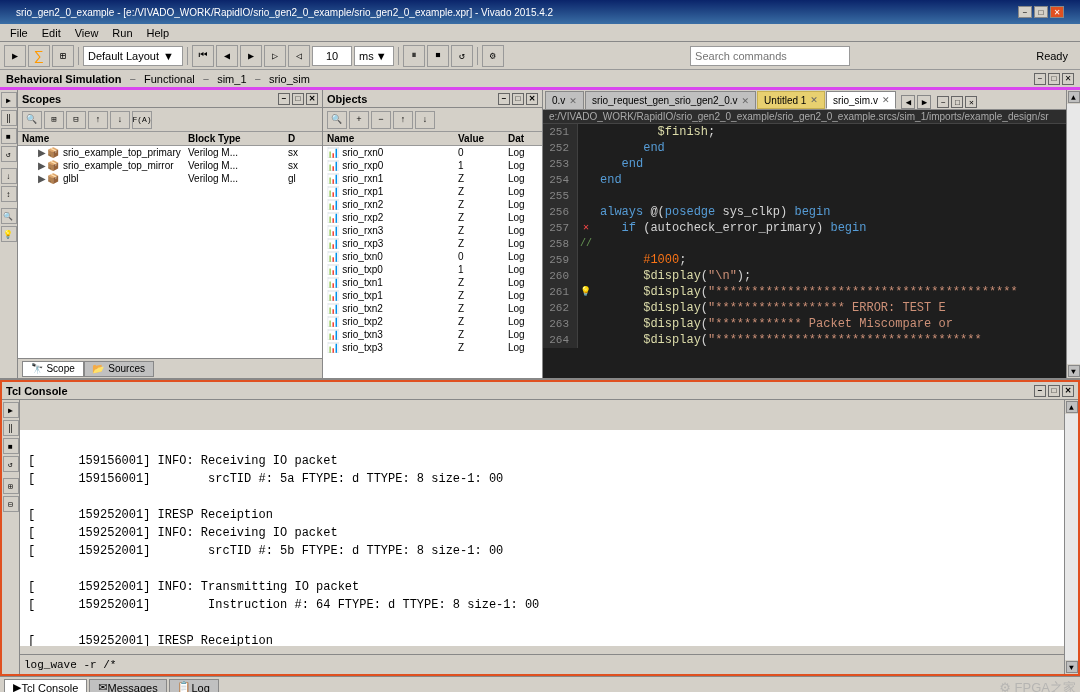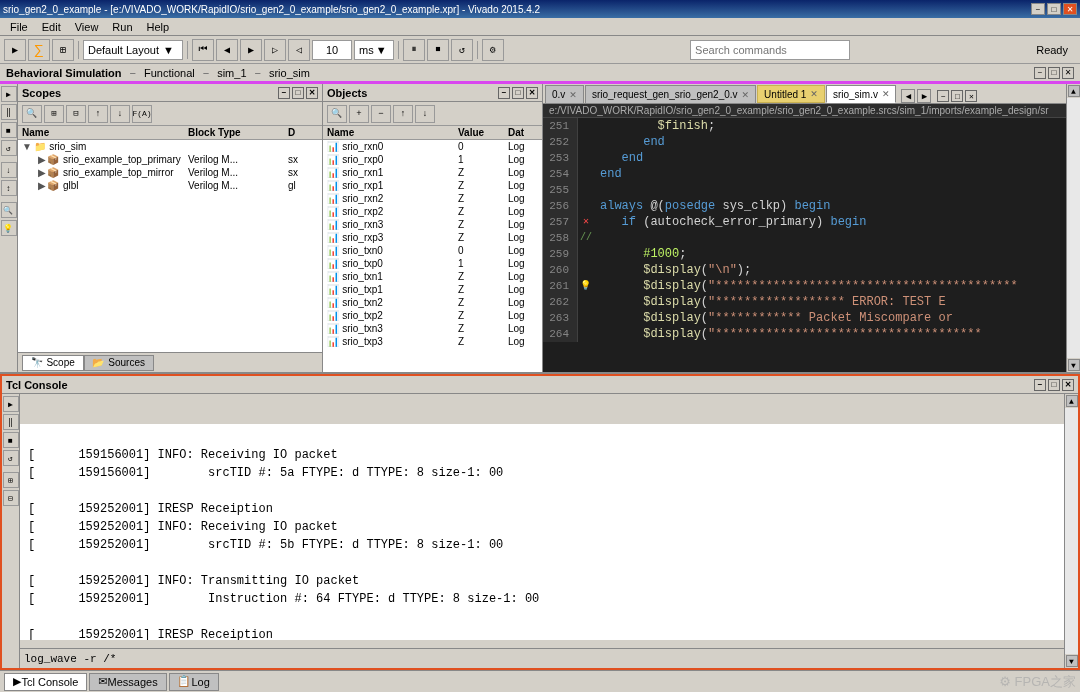--- a/index.html
+++ b/index.html
@@ -9,25 +9,25 @@
       background: #d4d0c8;
       width: 1080px;
       height: 692px;
       overflow: hidden;
     }
 
     
     .title-bar {
       background: linear-gradient(to bottom, #0a246a, #3a6ea5);
       color: white;
-      height: 18px;
+      height: 24px;
       display: flex;
       align-items: center;
       justify-content: space-between;
-      padding: 0 3px;
+      padding: 0 16px;
       font-size: 11px;
       font-family: 'Segoe UI', Arial, sans-serif;
     }
     .title-bar-buttons {
       display: flex;
       gap: 2px;
     }
     .title-btn {
       width: 14px;
       height: 12px;
@@ -575,25 +575,20 @@
         <div class="panel-toolbar-btn">↓</div>
         <div class="panel-toolbar-btn" style="font-size:8px;">F(A)</div>
       </div>
       <div class="tree-header">
         <span>Name</span>
         <span>Block Type</span>
         <span>D</span>
       </div>
       <div class="panel-content">
         <div class="tree-row">
-          <span><span class="tree-expand">▼</span>📁 srio_sim</span>
-          <span></span>
-          <span></span>
-        </div>
-        <div class="tree-row">
           <span style="padding-left:16px;"><span class="tree-expand">▶</span>📦 srio_example_top_primary</span>
           <span>Verilog M...</span>
           <span>sx</span>
         </div>
         <div class="tree-row">
           <span style="padding-left:16px;"><span class="tree-expand">▶</span>📦 srio_example_top_mirror</span>
           <span>Verilog M...</span>
           <span>sx</span>
         </div>
         <div class="tree-row">
@@ -787,21 +782,21 @@
             <span class="line-marker" style="color:#f44747;font-size:10px;">✕</span>
             <span class="line-content">   <span style="color:#569cd6;">if</span> <span style="color:#d4d4d4;">(autocheck_error_primary) </span><span style="color:#569cd6;">begin</span></span>
           </div>
           <div class="code-line">
             <span class="line-num">258</span>
             <span class="line-marker" style="color:#6a9955;font-size:10px;">//</span>
           </div>
           <div class="code-line">
             <span class="line-num">259</span>
             <span class="line-marker"></span>
-            <span class="line-content">      <span style="color:#bef264;">#1000</span><span style="color:#d4d4d4;">;</span></span>
+            <span class="line-content">      <span style="color:#f97316;">#1000</span><span style="color:#d4d4d4;">;</span></span>
           </div>
           <div class="code-line">
             <span class="line-num">260</span>
             <span class="line-marker"></span>
             <span class="line-content">      <span style="color:#dcdcaa;">$display</span><span style="color:#d4d4d4;">(</span><span style="color:#ce9178;">"\n"</span><span style="color:#d4d4d4;">);</span></span>
           </div>
           <div class="code-line">
             <span class="line-num">261</span>
             <span class="line-marker" style="color:#4ec9b0;font-size:9px;">💡</span>
             <span class="line-content">      <span style="color:#dcdcaa;">$display</span><span style="color:#d4d4d4;">(</span><span style="color:#ce9178;">"******************************************</span></span>

